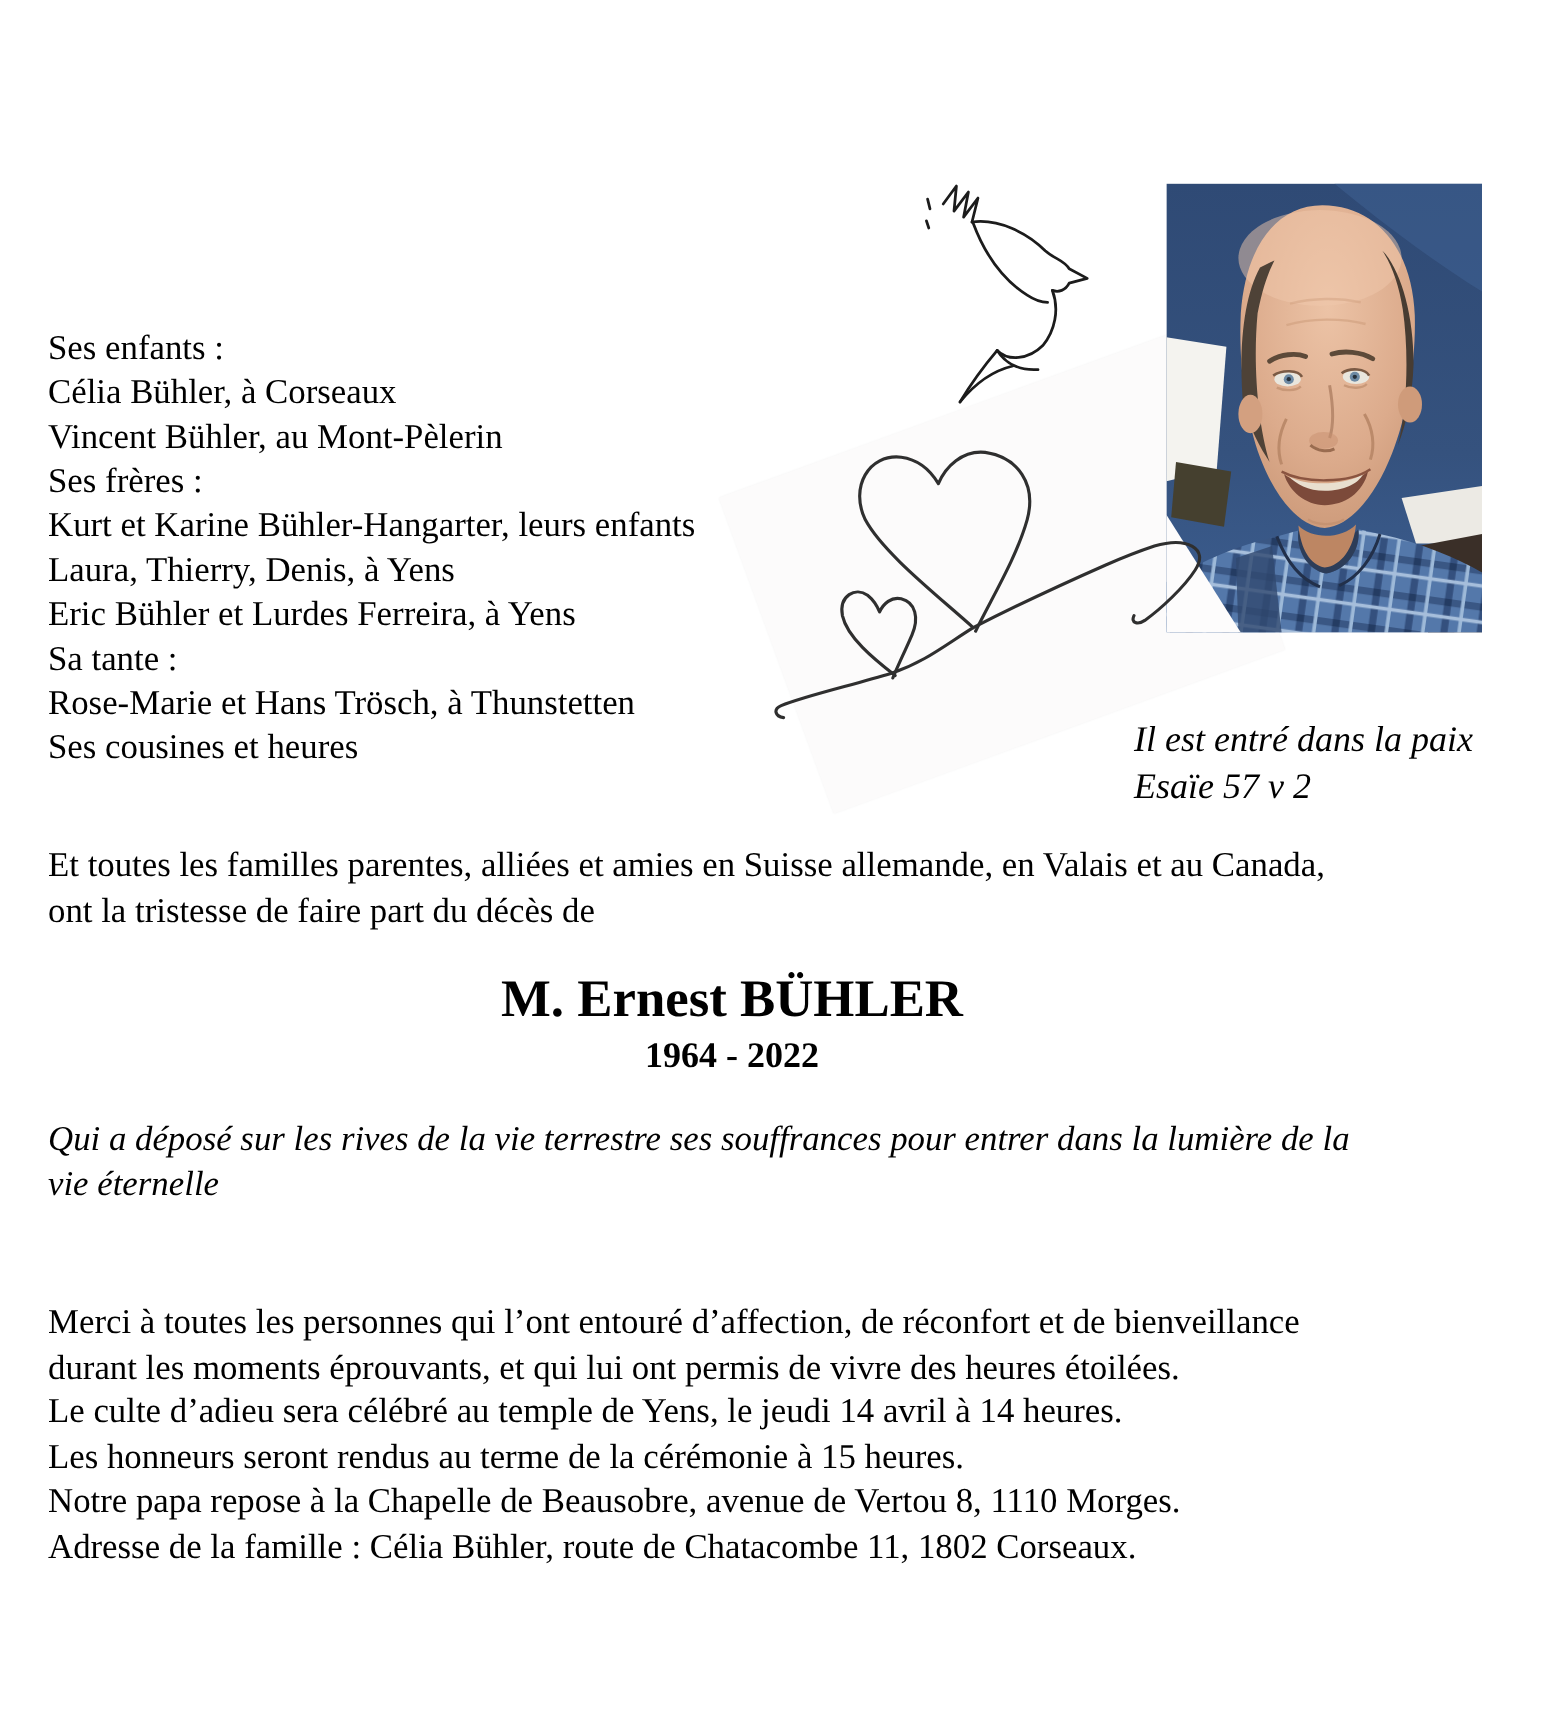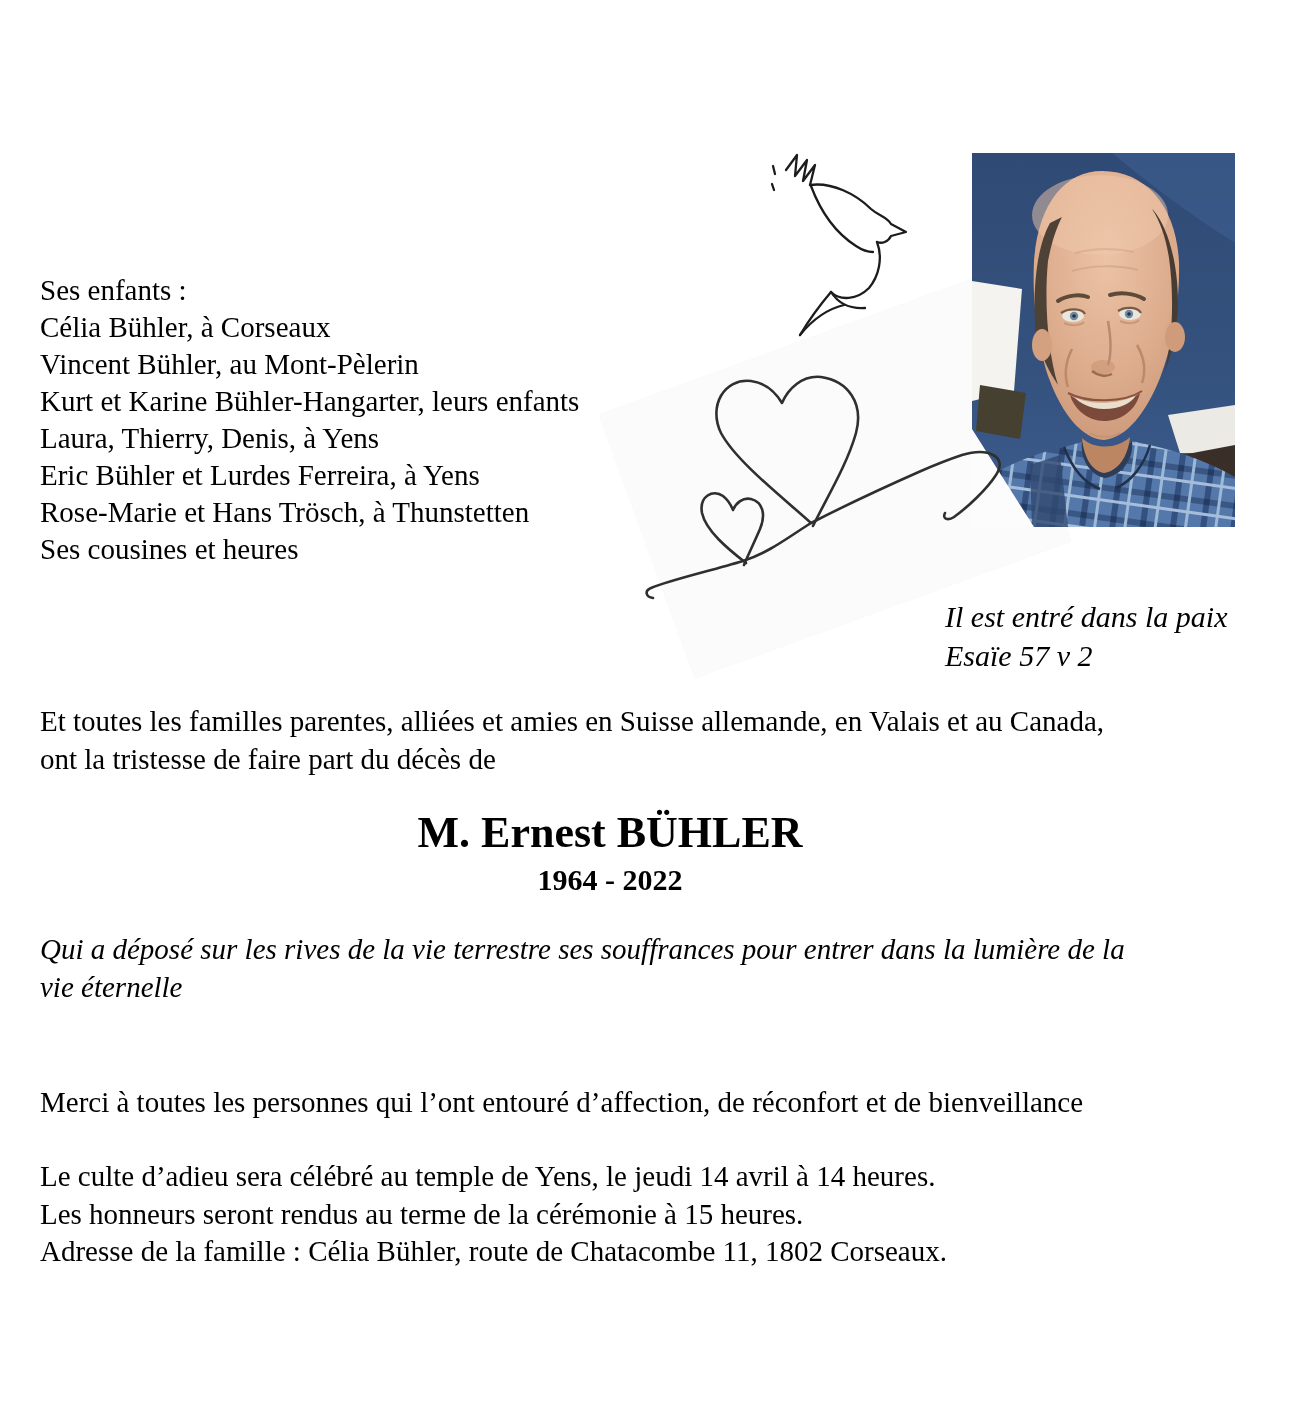--- a/index.html
+++ b/index.html
@@ -34,23 +34,25 @@
   .dove-art{left:770px;top:152px;width:148px;height:192px;z-index:4;}
   svg{display:block;}
 </style>
 </head>
 <body>
 
 <div class="abs family">
     <div class="fline"><span>Ses enfants :</span></div>
     <div class="fline"><span>Célia </span><b>Bühler</b><span>, à Corseaux</span></div>
     <div class="fline"><span>Vincent </span><b>Bühler</b><span>, au Mont-Pèlerin</span></div>
+    <div class="fline"><span>Ses frères :</span></div>
     <div class="fline"><span>Kurt et Karine </span><b>Bühler-Hangarter</b><span>, leurs enfants</span></div>
     <div class="fline"><span>Laura, Thierry, Denis, à Yens</span></div>
     <div class="fline"><span>Eric </span><b>Bühler</b><span> et Lurdes </span><b>Ferreira</b><span>, à Yens</span></div>
+    <div class="fline"><span>Sa tante :</span></div>
     <div class="fline"><span>Rose-Marie et Hans </span><b>Trösch</b><span>, à Thunstetten</span></div>
     <div class="fline"><span>Ses cousines et heures</span></div>
   </div>
 
 <div class="abs hearts-backdrop"></div>
 
 <div class="abs photo">
   <svg width="263" height="374" viewBox="0 0 263 374">
     <defs>
       <linearGradient id="bg" x1="0" y1="0" x2="0" y2="1">
@@ -170,19 +172,21 @@
   <div class="years">1964 - 2022</div>
 </div>
 
 <div class="abs para epitaph">
   <div>Qui a déposé sur les rives de la vie terrestre ses souffrances pour entrer dans la lumière de la</div>
   <div>vie éternelle</div>
 </div>
 
 <div class="abs para thanks">
   <div>Merci à toutes les personnes qui l’ont entouré d’affection, de réconfort et de bienveillance</div>
+  <div>durant les moments éprouvants, et qui lui ont permis de vivre des heures étoilées.</div>
 </div>
 
 <div class="abs para ceremony">
   <div>Le culte d’adieu sera célébré au temple de Yens, le jeudi 14 avril à 14 heures.</div>
   <div>Les honneurs seront rendus au terme de la cérémonie à 15 heures.</div>
+  <div>Notre papa repose à la Chapelle de Beausobre, avenue de Vertou 8, 1110 Morges.</div>
   <div>Adresse de la famille : Célia Bühler, route de Chatacombe 11, 1802 Corseaux.</div>
 </div>
 
 </body></html>

